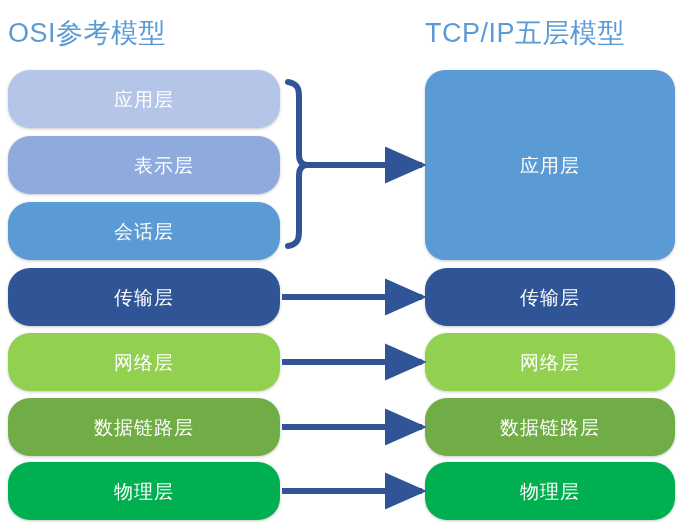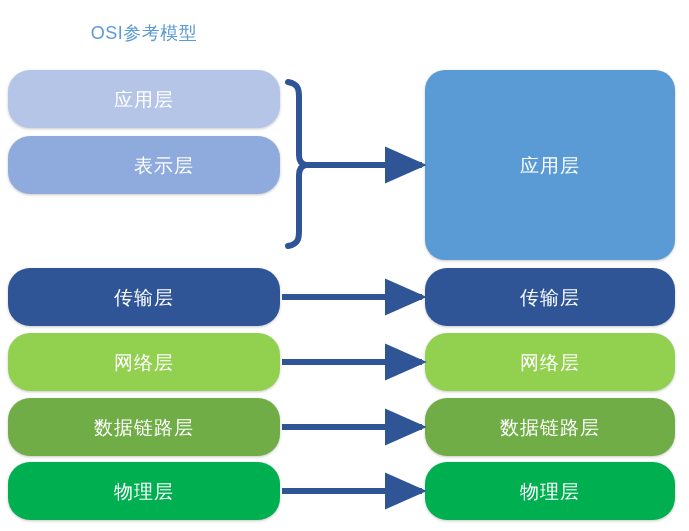--- a/index.html
+++ b/index.html
@@ -11,23 +11,23 @@
     position: relative;
     width: 689px;
     height: 531px;
     background: #ffffff;
     font-family: "Liberation Sans", "DejaVu Sans", sans-serif;
     overflow: hidden;
   }
 
   .col-title {
     position: absolute;
-    text-align: center;
+    text-align: left;
     color: #5b9bd5;
-    font-size: 18px;
+    font-size: 27px;
     line-height: 30px;
     letter-spacing: 0.5px;
     white-space: nowrap;
   }
   #title-osi  { left: 8px;  top: 18px; width: 272px; }
   #title-tcp  { left: 425px; top: 18px; width: 250px; }
 
   .layer {
     position: absolute;
     box-sizing: border-box;
@@ -71,26 +71,30 @@
     pointer-events: none;
   }
 </style>
 </head>
 <body>
 
 <div id="canvas" style="background: rgb(255, 255, 255);">
 
   <div class="col-title" id="title-osi" style="color: rgb(91, 155, 213);">OSI参考模型</div>
 
+  <div class="col-title" id="title-tcp" style="color: rgb(91, 155, 213);">TCP/IP五层模型</div>
 
   <div class="layer left l-row0" id="osi-0" style="background: rgb(180, 197, 231);">
     <span>应用层</span>
   </div>
   <div class="layer left l-row1" id="osi-1" style="background: rgb(143, 170, 220);">
     <span>表示层</span>
+  </div>
+  <div class="layer left l-row2" id="osi-2" style="background: rgb(91, 155, 213);">
+    <span>会话层</span>
   </div>
   <div class="layer left l-row3" id="osi-3" style="background: rgb(47, 85, 151);">
     <span>传输层</span>
   </div>
   <div class="layer left l-row4" id="osi-4" style="background: rgb(146, 208, 80);">
     <span>网络层</span>
   </div>
   <div class="layer left l-row5" id="osi-5" style="background: rgb(112, 173, 71);">
     <span>数据链路层</span>
   </div>

